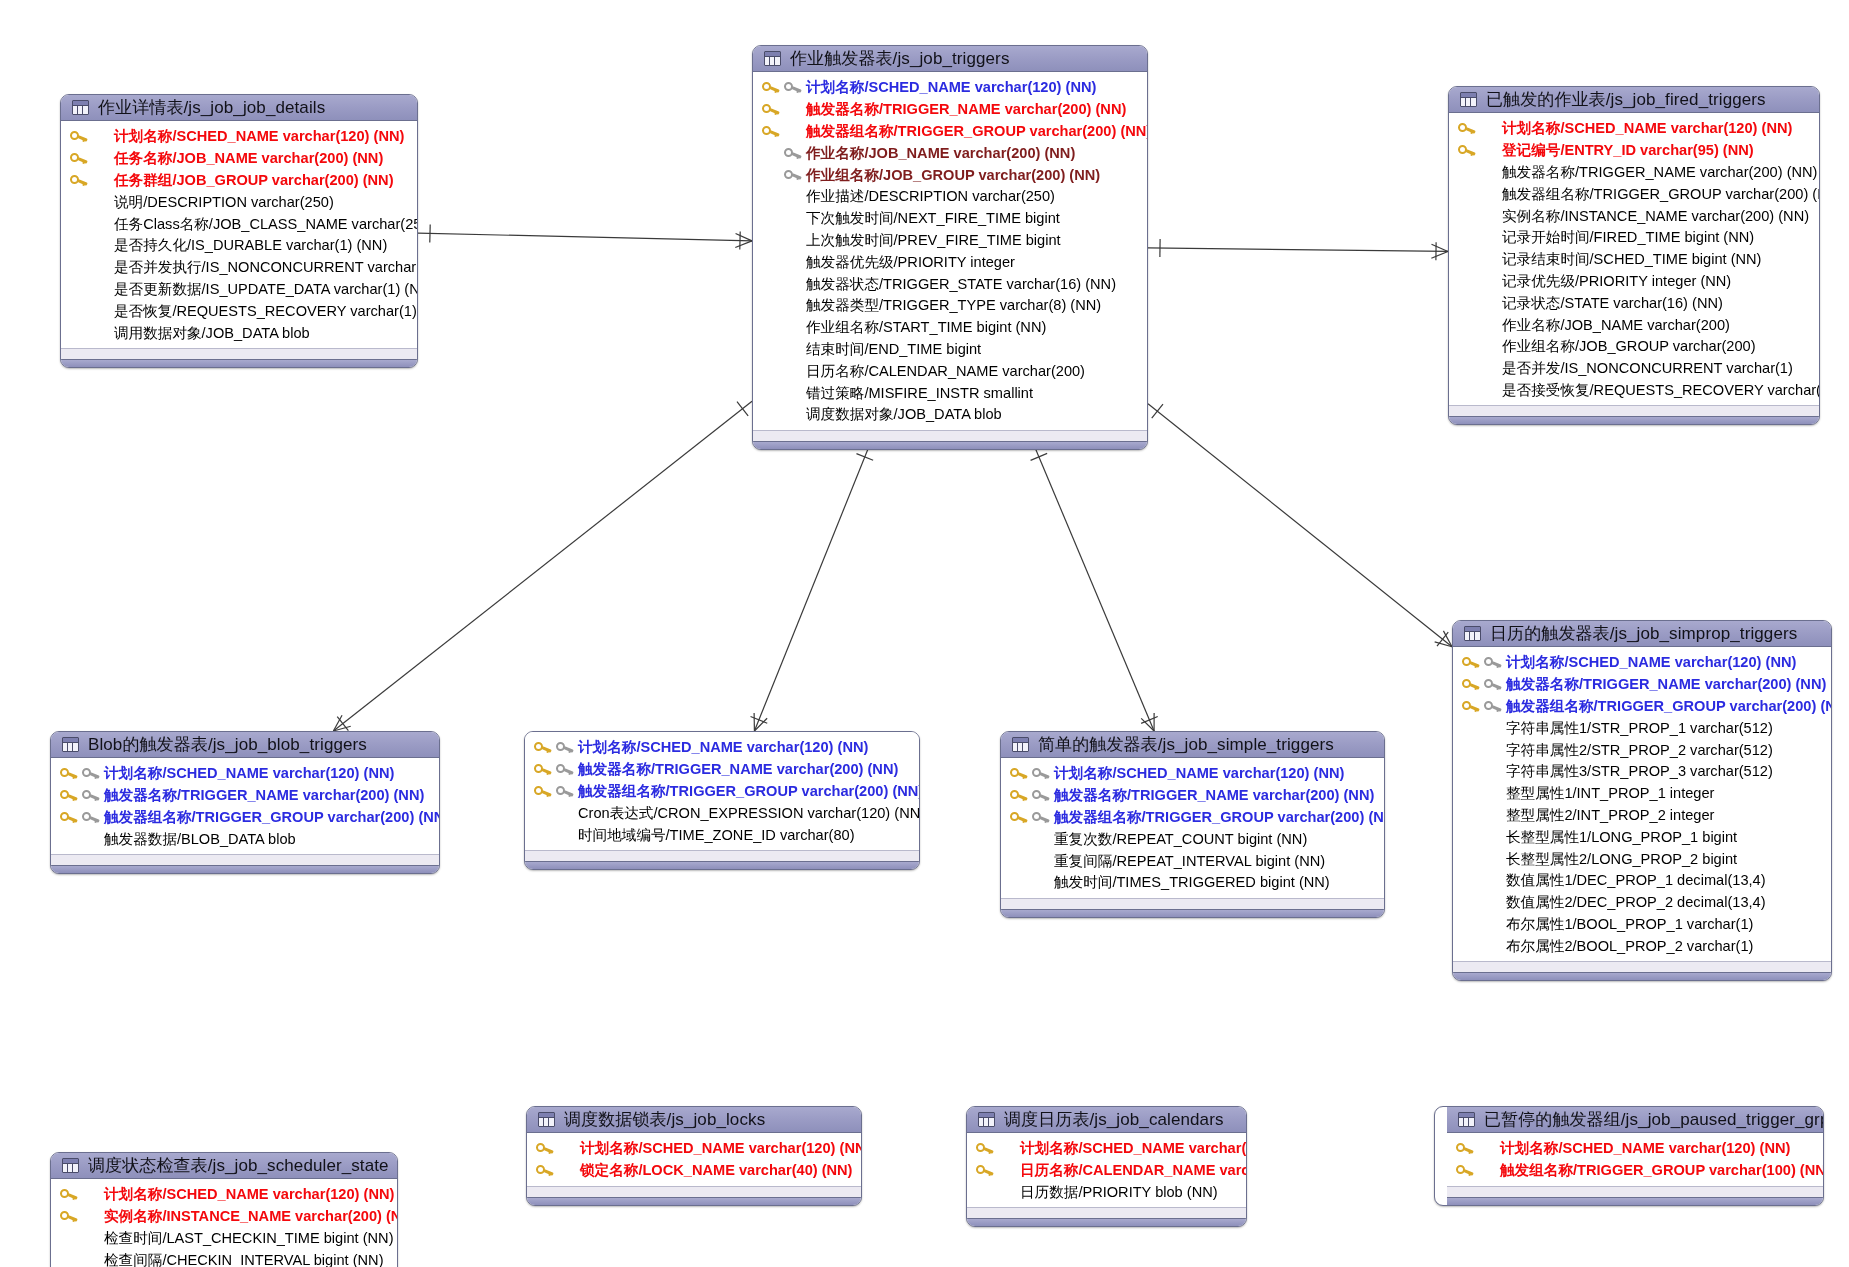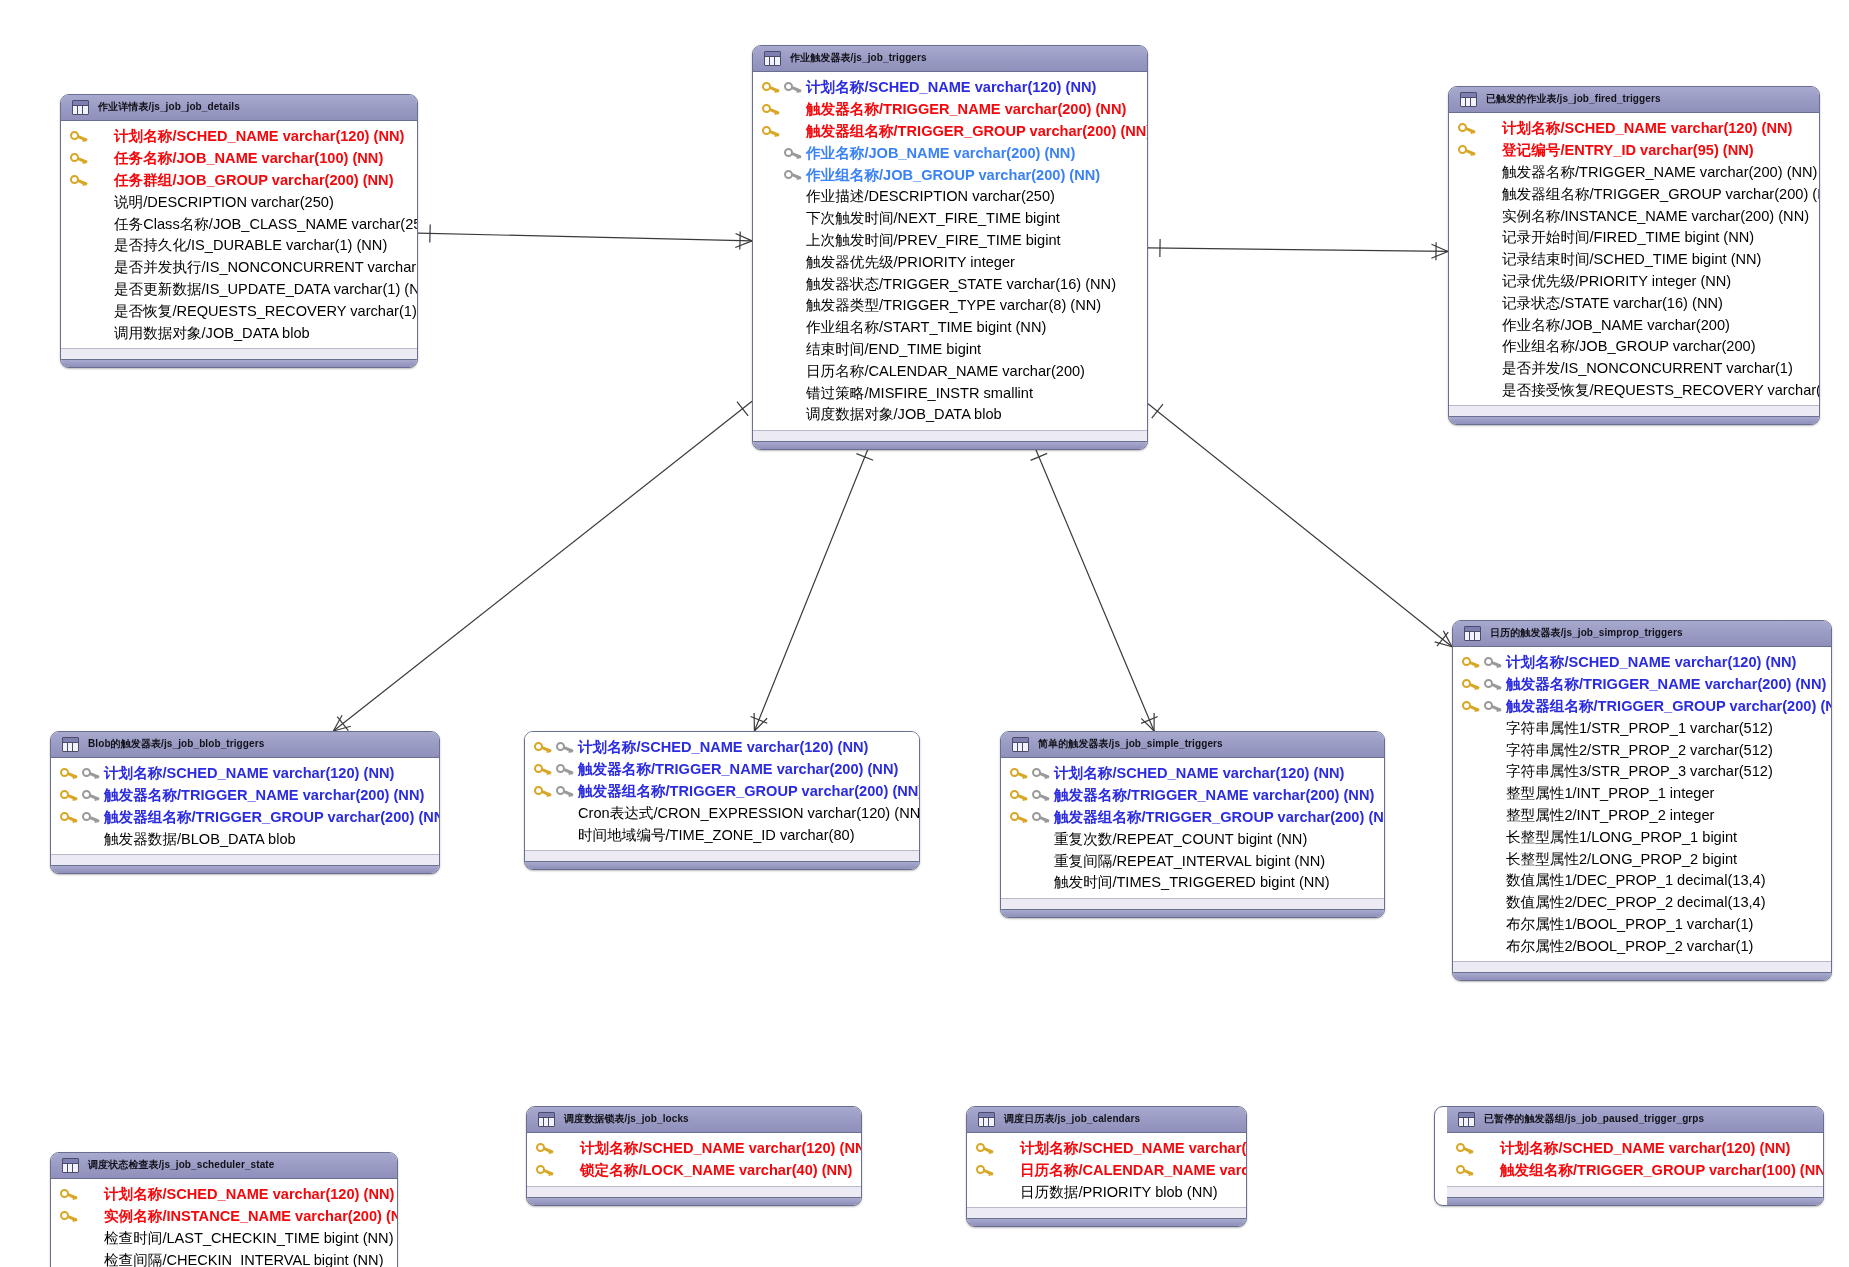--- a/index.html
+++ b/index.html
@@ -8,42 +8,42 @@
   #canvas{position:absolute;inset:0;width:1849px;height:1267px;}
   #edges{position:absolute;left:0;top:0;width:1849px;height:1267px;pointer-events:none;}
 
   .entity{position:absolute;background:#ffffff;border:1px solid #6b6f8f;
           border-radius:9px;box-sizing:border-box;
           box-shadow:0 1px 2px rgba(0,0,0,.28);overflow:hidden;}
   .ehead{display:flex;align-items:center;gap:9px;
          background:linear-gradient(180deg,#a8a9ce 0%,#9a9bc4 52%,#8e90bb 100%);
          border-bottom:1px solid #6b6f8f;
          padding:5px 10px 6px 11px;height:26px;box-sizing:border-box;}
-  .ehead .ttl{font-size:10px;color:#111118;white-space:nowrap;letter-spacing:.1px;font-weight:bold;}
+  .ehead .ttl{font-size:17px;color:#111118;white-space:nowrap;letter-spacing:.1px;}
   .tblicon{width:15px;height:13px;flex:0 0 15px;border:1px solid #4a4c6a;
            background:#f2f2fa;border-radius:1px;position:relative;}
   .tblicon::before{content:"";position:absolute;left:0;right:0;top:0;height:4px;
                    background:#7d7fb0;border-bottom:1px solid #4a4c6a;}
   .tblicon::after{content:"";position:absolute;left:4px;top:4px;bottom:0;
                   width:1px;background:#4a4c6a;box-shadow:5px 0 0 0 #4a4c6a;}
 
   .ebody{background:#fff;padding:5px 0 4px 0;}
   .efoot{height:10px;background:#eceaf2;border-top:1px solid #b9b9cc;}
   .ecap{height:7px;background:linear-gradient(180deg,#a8a9ce,#8e90bb);
         border-top:1px solid #6b6f8f;}
 
   .field{display:flex;align-items:center;height:21.8px;padding:0 10px 0 9px;
          font-size:14.6px;white-space:nowrap;}
   .keys{width:44px;flex:0 0 44px;display:flex;align-items:center;gap:3px;}
   .keyslot{width:19px;height:14px;flex:0 0 19px;}
   .fname{overflow:visible;}
 
   .c-red{color:#f4080c;font-weight:bold;}
   .c-blue{color:#2b2be0;font-weight:bold;}
-  .c-green{color:#3b82f6;font-weight:bold;}
+  .c-green{color:#7f1d1d;font-weight:bold;}
   .c-black{color:#000000;font-weight:normal;}
 
   
   .key{width:19px;height:14px;position:relative;display:inline-block;}
   .key .bow{position:absolute;left:0;top:1.5px;width:9px;height:9px;border-radius:50%;
             border:2.6px solid var(--kc);box-sizing:border-box;}
   .key .shaft{position:absolute;left:7.5px;top:5.4px;width:10px;height:2.6px;
               background:var(--kc);border-radius:1px;
               transform:rotate(23deg);transform-origin:left center;}
   .key .tooth{position:absolute;left:13px;top:8.4px;width:2.4px;height:4px;
@@ -134,21 +134,21 @@
             <span class="keyslot"><span class="key gold"><span class="bow"></span><span class="shaft"></span><span class="tooth"></span></span></span>
             <span class="keyslot"></span>
           </span>
           <span class="fname c-red">计划名称/SCHED_NAME varchar(120) (NN)</span>
         </div>
         <div class="field">
           <span class="keys">
             <span class="keyslot"><span class="key gold"><span class="bow"></span><span class="shaft"></span><span class="tooth"></span></span></span>
             <span class="keyslot"></span>
           </span>
-          <span class="fname c-red">任务名称/JOB_NAME varchar(100) (NN)</span>
+          <span class="fname c-red">任务名称/JOB_NAME varchar(200) (NN)</span>
         </div>
         <div class="field">
           <span class="keys">
             <span class="keyslot"><span class="key gold"><span class="bow"></span><span class="shaft"></span><span class="tooth"></span></span></span>
             <span class="keyslot"></span>
           </span>
           <span class="fname c-red">任务群组/JOB_GROUP varchar(200) (NN)</span>
         </div>
         <div class="field">
           <span class="keys">

